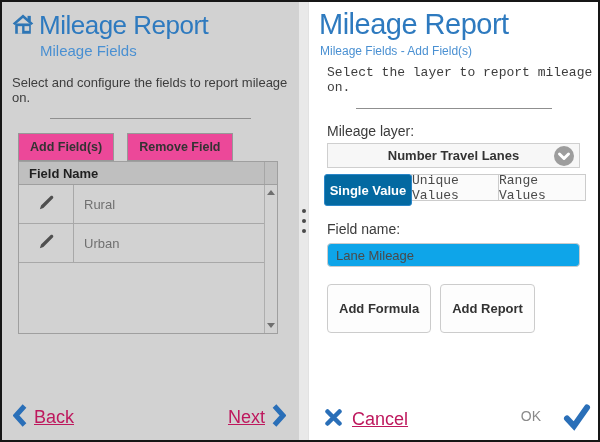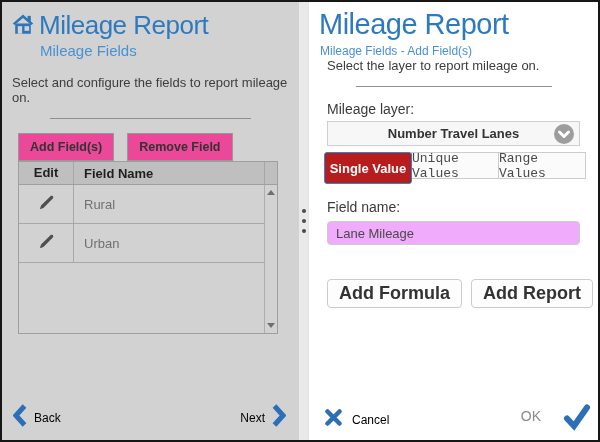--- a/index.html
+++ b/index.html
@@ -19,21 +19,21 @@
   .grip i { width:4px; height:4px; border-radius:50%; background:#4a4a4a; display:block; }
 
   .right-pane { position:absolute; left:308px; right:0; top:0; bottom:0; background:#fff; }
 
   .title-row { display:flex; align-items:center; gap:3px; margin:8px 0 0 8px; }
   .pane-title { font-size:26px; color:#2e7abf; letter-spacing:-0.5px; }
   .right-pane .pane-title { font-size:29px; margin:6px 0 0 9px; }
   .pane-subtitle { font-size:15px; color:#4a90d2; margin:1px 0 0 38px; }
   .right-pane .pane-subtitle { margin:3px 0 0 10px; font-size:12px; }
   .desc { font-size:13px; color:#3d3d3d; margin:16px 8px 0 10px; }
-  .right-pane .desc { margin:0 0 0 17px; }
+  .right-pane .desc { margin:7px 0 0 17px;font-family:Liberation Mono, monospace; }
   .divider { border:0; border-top:1px solid #8f8f8f; width:201px; margin:13px auto 0; }
   .right-pane .divider { width:196px; margin-top:13px; }
 
   .btn-row { display:flex; gap:13px; margin:14px 0 0 16px; }
   .gray-btn { background:#ec4899; border:1px solid #989898; color:#333;
               font-weight:bold; font-size:12.5px; padding:6px 11px; cursor:pointer;
               font-family:inherit; }
   .fields-label { font-size:13.5px; color:#3b3b3b; margin:15px 0 4px 16px; }
 
   .table { position:relative; margin-left:16px; width:260px; height:173px;
@@ -56,45 +56,45 @@
             border-right:4px solid transparent; border-bottom:5px solid #6f6f6f;
             margin:5px auto 0; }
   .tri-down { position:absolute; bottom:5px; left:2px; width:0; height:0;
               border-left:4px solid transparent; border-right:4px solid transparent;
               border-top:5px solid #6f6f6f; }
 
   .nav-back { position:absolute; bottom:9px; left:11px; display:flex;
               align-items:center; gap:7px; cursor:pointer; }
   .nav-next { position:absolute; bottom:9px; right:13px; display:flex;
               align-items:center; gap:7px; cursor:pointer; }
-  .nav-label { font-size:12px; color:#000000; }
+  .nav-label { font-size:18px; color:#be185d;text-decoration:underline; }
 
   
   .field-label { font-size:14px; color:#3b3b3b; margin:14px 0 4px 17px; }
   .dropdown { position:relative; margin-left:17px; width:253px; height:25px;
               background:#f7f7f7; border:1px solid #cfcfcf; border-radius:0;
               display:flex; align-items:center; justify-content:center; cursor:pointer; }
   .dropdown-value { font-weight:bold; font-size:13px; color:#333; }
   .dd-circle { position:absolute; right:5px; top:2px; width:20px; height:20px; }
 
   .tabs { display:flex; align-items:flex-start; margin:6px 0 0 14px; height:33px; }
   .tab { width:88px; height:27px; background:#fbfbfb; border:1px solid #cccccc;
          color:#4a4a4a; font-size:13px; display:flex; align-items:center;
          justify-content:center; cursor:pointer; }
   .tab + .tab { margin-left:-1px;font-family:Liberation Mono, monospace; }
-  .tab.active { background:#b91c1c; border-color:#2a86c8; color:#fff; height:32px;
+  .tab.active { background:#0369a1; border-color:#2a86c8; color:#fff; height:32px;
                 border-radius:3px; font-weight:bold; z-index:2; }
 
   .text-input { margin:6px 0 0 17px; width:253px; height:24px; border:1px solid #cccccc;
                 border-radius:4px; padding:0 8px; font-size:13px; color:#4a4a4a;
-                font-family:inherit; background:#f0abfc; display:block; }
+                font-family:inherit; background:#0ea5e9; display:block; }
   .white-btn-row { display:flex; gap:9px; margin:17px 0 0 17px; }
   .white-btn { background:#fdfdfd; border:1px solid #cccccc; border-radius:4px;
-               color:#333; font-weight:bold; font-size:18px; padding:3px 11px;
-               cursor:pointer; font-family:inherit;margin-top:17px; }
+               color:#333; font-weight:bold; font-size:13px; padding:16px 11px;
+               cursor:pointer; font-family:inherit; }
 
   .nav-cancel { position:absolute; bottom:10px; left:15px; display:flex;
                 align-items:center; gap:10px; cursor:pointer; }
   .nav-ok { position:absolute; bottom:5px; right:7px; display:flex;
             align-items:center; gap:22px; cursor:pointer; }
   .ok-label { font-size:14px; color:#8a8a8a; margin-bottom:6px; }
 </style>
 </head>
 <body>
 
@@ -118,21 +118,20 @@
     <hr class="divider">
 
     <div class="btn-row">
       <button class="gray-btn">Add Field(s)</button>
       <button class="gray-btn">Remove Field</button>
     </div>
 
 
     <div class="table">
       <div class="t-head">
-        <div class="h-edit">Edit</div>
         <div class="h-name">Field Name</div>
         <div class="h-scroll"></div>
       </div>
       <div class="t-body">
         <div class="t-row">
           <div class="c-edit">
             <span>
               <svg width="17" height="17" viewBox="0 0 18 18">
                 <path d="M2 16.2 L3.2 12.3 L13.2 2.3 C13.9 1.6 15 1.6 15.7 2.3 C16.4 3 16.4 4.1 15.7 4.8 L5.7 14.8 Z" fill="#4f4f4f"></path>
               </svg>

